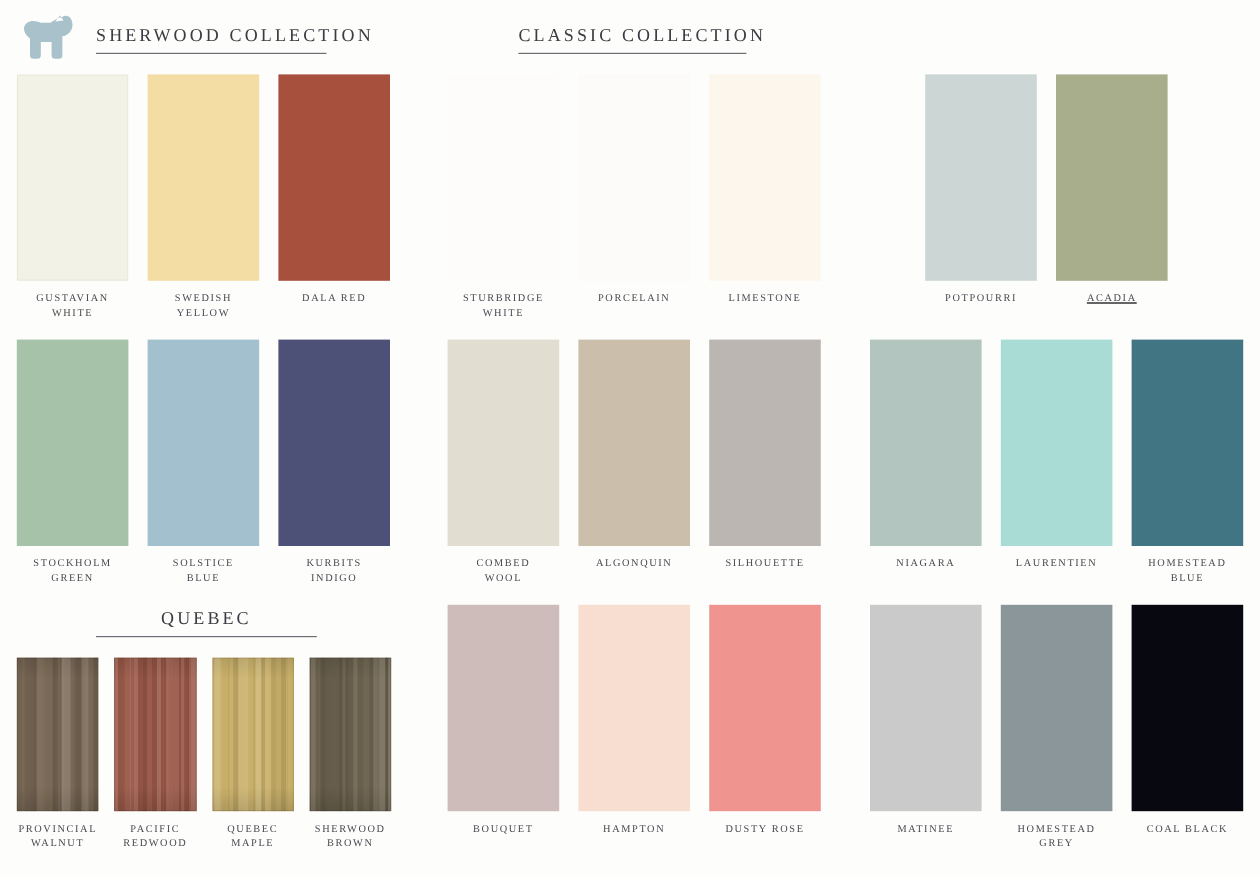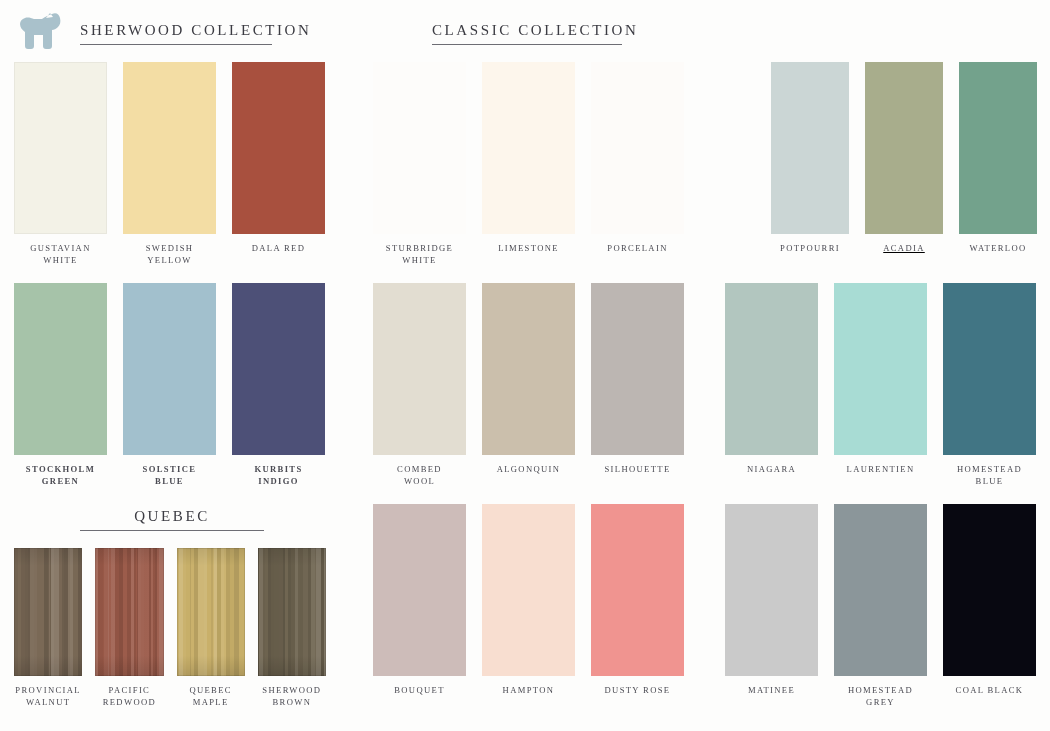--- a/index.html
+++ b/index.html
@@ -92,21 +92,21 @@
       <div class="chip" style="height: 172px; background: rgb(243, 221, 164);"></div>
       <div class="label">SWEDISH
 YELLOW</div>
     </div>
     <div class="cell" style="width:93px;">
       <div class="chip" style="height: 172px; background: rgb(168, 80, 62);"></div>
       <div class="label">DALA RED</div>
     </div>
   </div>
 
-  <div class="row" style="left:14px; top:283px; width:312px; gap:16px;font-weight:bold;">
+  <div class="row" style="left:14px; top:283px; width:312px; gap:16px;">
     <div class="cell" style="width:93px;">
       <div class="chip" style="height: 172px; background: rgb(166, 195, 169);"></div>
       <div class="label">STOCKHOLM
 GREEN</div>
     </div>
     <div class="cell" style="width:93px;">
       <div class="chip" style="height: 172px; background: rgb(162, 192, 205);"></div>
       <div class="label">SOLSTICE
 BLUE</div>
     </div>
@@ -117,26 +117,26 @@
     </div>
   </div>
 
   <div class="row" style="left:373px; top:62px; width:312px; gap:16px;">
     <div class="cell" style="width:93px;">
       <div class="chip" style="height: 172px; background: rgb(253, 252, 250);"></div>
       <div class="label">STURBRIDGE
 WHITE</div>
     </div>
     <div class="cell" style="width:93px;">
+      <div class="chip" style="height: 172px; background: rgb(253, 251, 249);"></div>
+      <div class="label">PORCELAIN</div>
+    </div>
+    <div class="cell" style="width:93px;">
       <div class="chip" style="height: 172px; background: rgb(253, 246, 236);"></div>
       <div class="label">LIMESTONE</div>
-    </div>
-    <div class="cell" style="width:93px;">
-      <div class="chip" style="height: 172px; background: rgb(253, 251, 249);"></div>
-      <div class="label">PORCELAIN</div>
     </div>
   </div>
 
   <div class="row" style="left:373px; top:283px; width:312px; gap:16px;">
     <div class="cell" style="width:93px;">
       <div class="chip" style="height: 172px; background: rgb(226, 221, 209);"></div>
       <div class="label">COMBED
 WOOL</div>
     </div>
     <div class="cell" style="width:93px;">
@@ -166,24 +166,20 @@
 
   <div class="row" style="left:725px; top:62px; width:312px; gap:16px;padding-left:46px;">
     <div class="cell" style="width:93px;">
       <div class="chip" style="height: 172px; background: rgb(203, 214, 213);"></div>
       <div class="label">POTPOURRI</div>
     </div>
     <div class="cell" style="width:93px;text-decoration:underline;">
       <div class="chip" style="height: 172px; background: rgb(168, 173, 140);"></div>
       <div class="label">ACADIA</div>
     </div>
-    <div class="cell" style="width:93px;">
-      <div class="chip" style="height: 172px; background: rgb(115, 162, 140);"></div>
-      <div class="label">WATERLOO</div>
-    </div>
   </div>
 
   <div class="row" style="left:725px; top:283px; width:312px; gap:16px;">
     <div class="cell" style="width:93px;">
       <div class="chip" style="height: 172px; background: rgb(178, 198, 191);"></div>
       <div class="label">NIAGARA</div>
     </div>
     <div class="cell" style="width:93px;">
       <div class="chip" style="height: 172px; background: rgb(168, 220, 212);"></div>
       <div class="label">LAURENTIEN</div>

